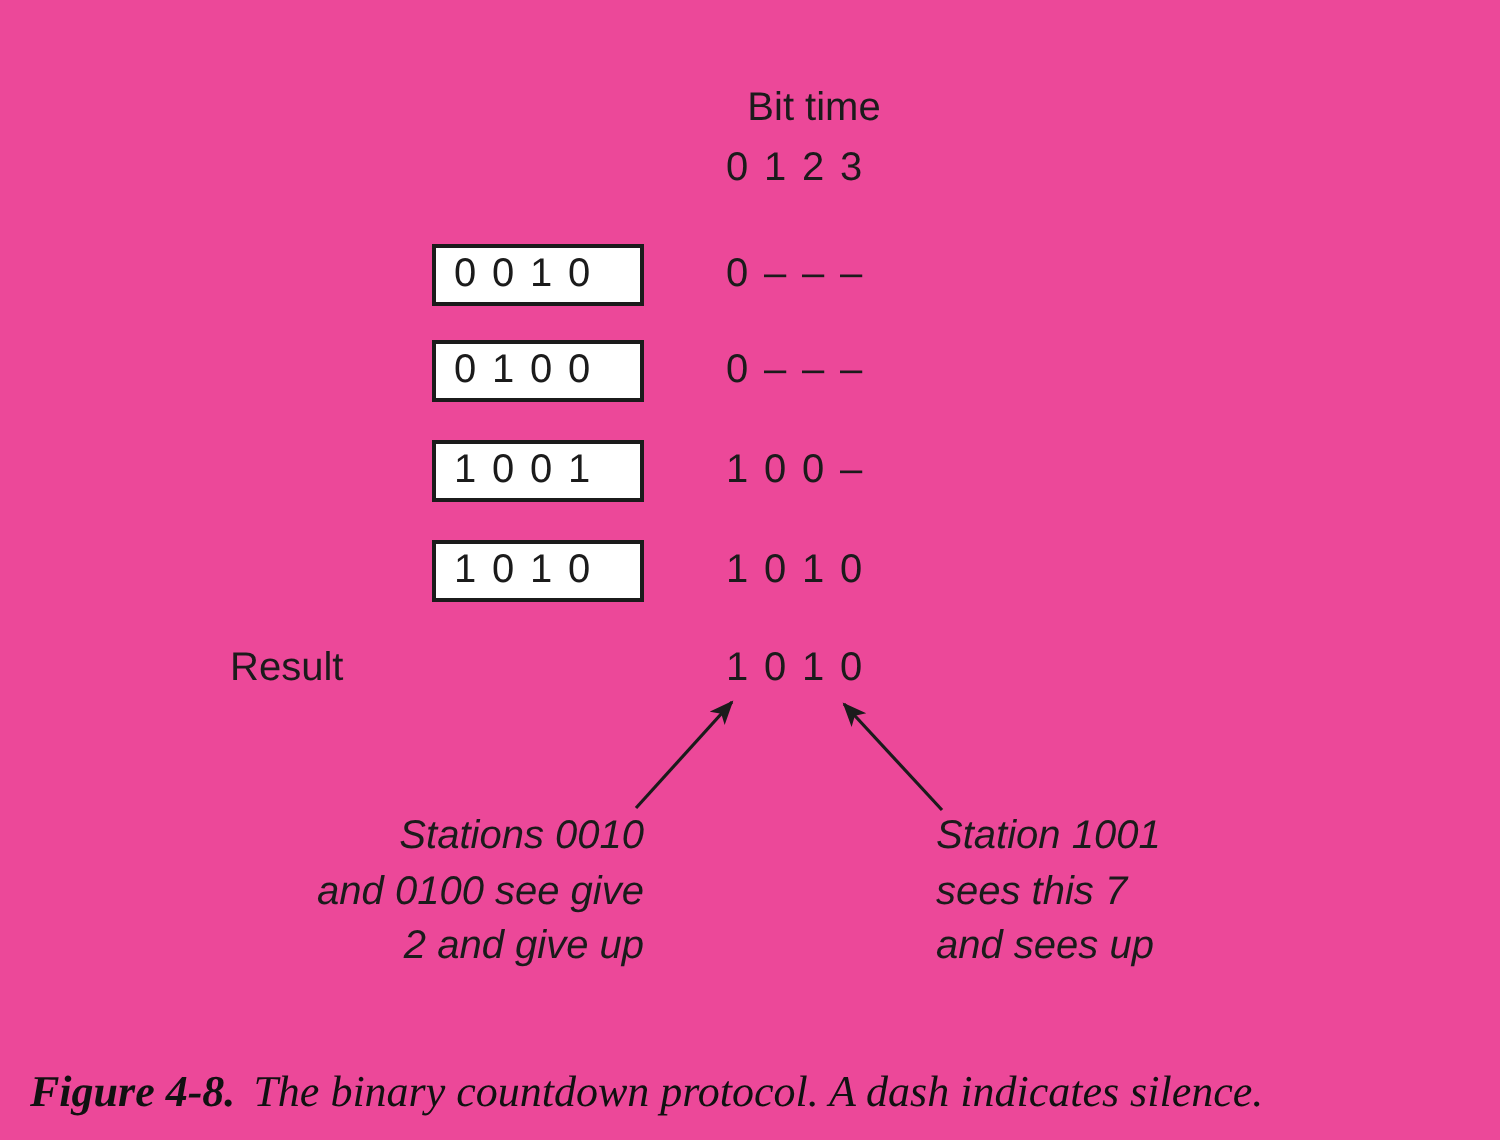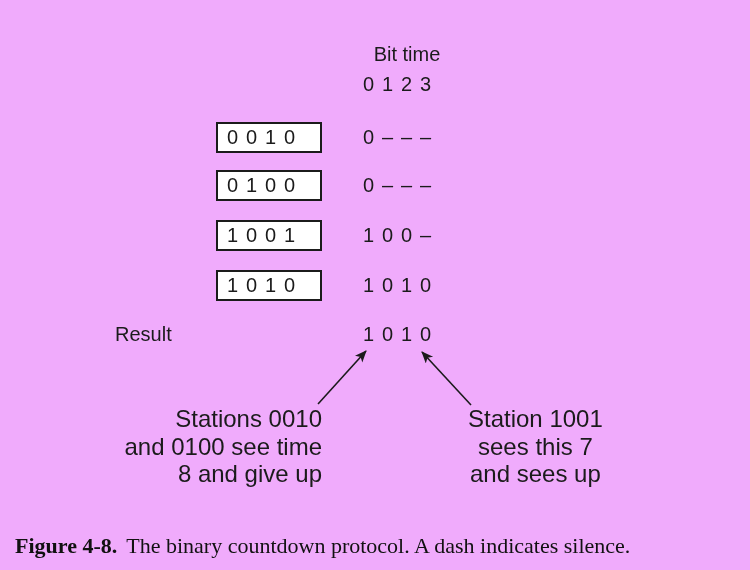--- a/index.html
+++ b/index.html
@@ -1,20 +1,20 @@
 <!DOCTYPE html>
 <html><head>
 <meta charset="utf-8">
 <style>
   html, body { margin: 0; padding: 0; background: #ffffff; }
   .page {
     position: relative;
     width: 750px;
     height: 570px;
-    background: #f0abfc;
+    background: #ec4899;
     font-family: "Liberation Sans", sans-serif;
     color: #1b1b1b;
     overflow: hidden;
   }
   .abs { position: absolute; }
 
   
   .bit-time-label {
     top: 40px; left: 407px;
     transform: translateX(-50%);
@@ -44,34 +44,35 @@
   .rowR { top: 319px; }
 
   .result-label {
     left: 115px; width: 200px; top: 319px;
     text-align: left;
     font-size: 20px; line-height: 31px;
     white-space: nowrap;
   }
 
   
-  .annotation { font-size: 24px; line-height: 27.5px; white-space: nowrap; }
+  .annotation { font-size: 20px; line-height: 27.5px; white-space: nowrap; font-style: italic; }
   .annotation-left { top: 405px; left: 22px; width: 300px; text-align: right; }
-  .annotation-right { top: 405px; left: 468px; text-align: center; }
+  .annotation-right { top: 405px; left: 468px; text-align: left; }
 
   
   .arrow-layer { top: 0; left: 0; pointer-events: none; }
 
   
   .caption {
     top: 533px; left: 15px; width: 730px;
     font-family: "Liberation Serif", serif;
     font-size: 22px; line-height: 26px;
     color: #111111;
     white-space: nowrap;
+    font-style: italic;
   }
   .caption .fig-label { font-weight: bold; }
   .caption .fig-text { margin-left: 9px; }
 </style>
 </head>
 <body>
 
 <div class="page">
 
   <div class="abs bit-time-label">Bit time</div>
@@ -148,22 +149,22 @@
       <marker id="arrowhead" markerUnits="userSpaceOnUse" markerWidth="14" markerHeight="12" refX="11" refY="5" orient="auto">
         <path d="M0,0 L12,5 L0,10 L3,5 z" fill="#1b1b1b"></path>
       </marker>
     </defs>
     <line x1="318" y1="404" x2="366" y2="351" stroke="#1b1b1b" stroke-width="1.6" marker-end="url(#arrowhead)"></line>
     <line x1="471" y1="405" x2="422" y2="352" stroke="#1b1b1b" stroke-width="1.6" marker-end="url(#arrowhead)"></line>
   </svg>
 
   <div class="abs annotation annotation-left">
     <div>Stations 0010</div>
-    <div>and 0100 see time</div>
-    <div>8 and give up</div>
+    <div>and 0100 see give</div>
+    <div>2 and give up</div>
   </div>
 
   <div class="abs annotation annotation-right">
     <div>Station 1001</div>
     <div>sees this 7</div>
     <div>and sees up</div>
   </div>
 
   <div class="abs caption">
     <span class="fig-label">Figure 4-8.</span><span class="fig-text">The binary countdown protocol. A dash indicates silence.</span>

